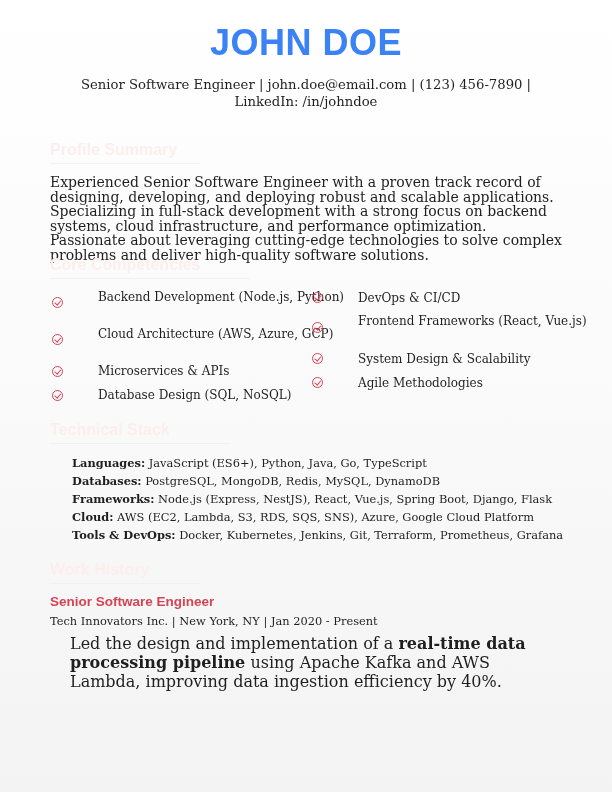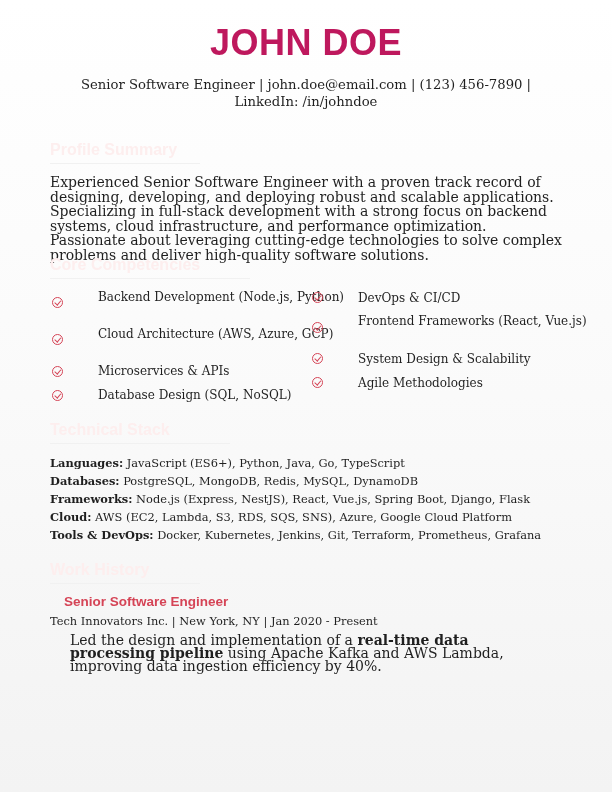--- a/index.html
+++ b/index.html
@@ -7,21 +7,21 @@
       width: 612px; height: 792px; overflow: hidden;
       background: linear-gradient(to bottom, #ffffff 0%, #fafafa 50%, #f3f3f3 100%);
       font-family: "DejaVu Serif", "Liberation Serif", serif;
       color: #1f1f1f;
       position: relative;
     }
     .page { position: absolute; left: 0; top: 0; width: 612px; height: 792px; }
     .name {
       position: absolute; top: 22px; left: 0; width: 612px; text-align: center;
       font-family: "Liberation Sans", "DejaVu Sans", sans-serif;
-      font-size: 36px; font-weight: bold; color: #be185d; letter-spacing: 0.5px;
+      font-size: 36px; font-weight: bold; color: #3b82f6; letter-spacing: 0.5px;
     }
     .contact {
       position: absolute; top: 76px; left: 50px; width: 512px; text-align: center;
       font-size: 13.2px; line-height: 17px; color: #1f1f1f;
     }
     .section-title {
       position: absolute; left: 50px;
       font-family: "Liberation Sans", "DejaVu Sans", sans-serif;
       font-size: 16px; font-weight: bold; color: #fdeeee;
       padding-bottom: 4px; border-bottom: 1.5px solid #f1f1f1;
@@ -35,28 +35,28 @@
       position: absolute; width: 11px; height: 11px; border: 1.4px solid #d54456; border-radius: 50%;
       box-sizing: border-box;
     }
     .check::after {
       content: ""; position: absolute; left: 2.8px; top: 1.4px; width: 2.5px; height: 4.5px;
       border: solid #d54456; border-width: 0 1.4px 1.4px 0; transform: rotate(40deg);
     }
     .comp-label { position: absolute; left: 22px; font-size: 12px; white-space: nowrap; margin-left: 24px; }
     .stack { position: absolute; left: 50px; top: 454px; width: 520px; font-size: 11.4px; line-height: 18px; }
     .stack .row { white-space: nowrap; }
-    .stack b { font-weight: bold; }
+    .stack b { font-weight: bold; margin-left: 22px; }
     .job-title {
-      position: absolute; left: 64px; top: 594px;
+      position: absolute; left: 50px; top: 594px;
       font-family: "Liberation Sans", "DejaVu Sans", sans-serif;
       font-size: 13.5px; font-weight: bold; color: #d54456;
     }
     .job-meta { position: absolute; left: 50px; top: 614px; font-size: 11.4px; }
-    .bullets { position: absolute; left: 70px; top: 634px; width: 470px; font-size: 14px; line-height: 13px; }
+    .bullets { position: absolute; left: 70px; top: 634px; width: 470px; font-size: 16px; line-height: 19px; }
     .bullet { margin-bottom: 14.5px; }
     .bullet b { font-weight: bold; }
   </style>
 </head>
 <body>
 
 <div class="page">
   <div class="name">JOHN DOE</div>
   <div class="contact">Senior Software Engineer | john.doe@email.com | (123) 456-7890 | LinkedIn: /in/johndoe</div>
 

